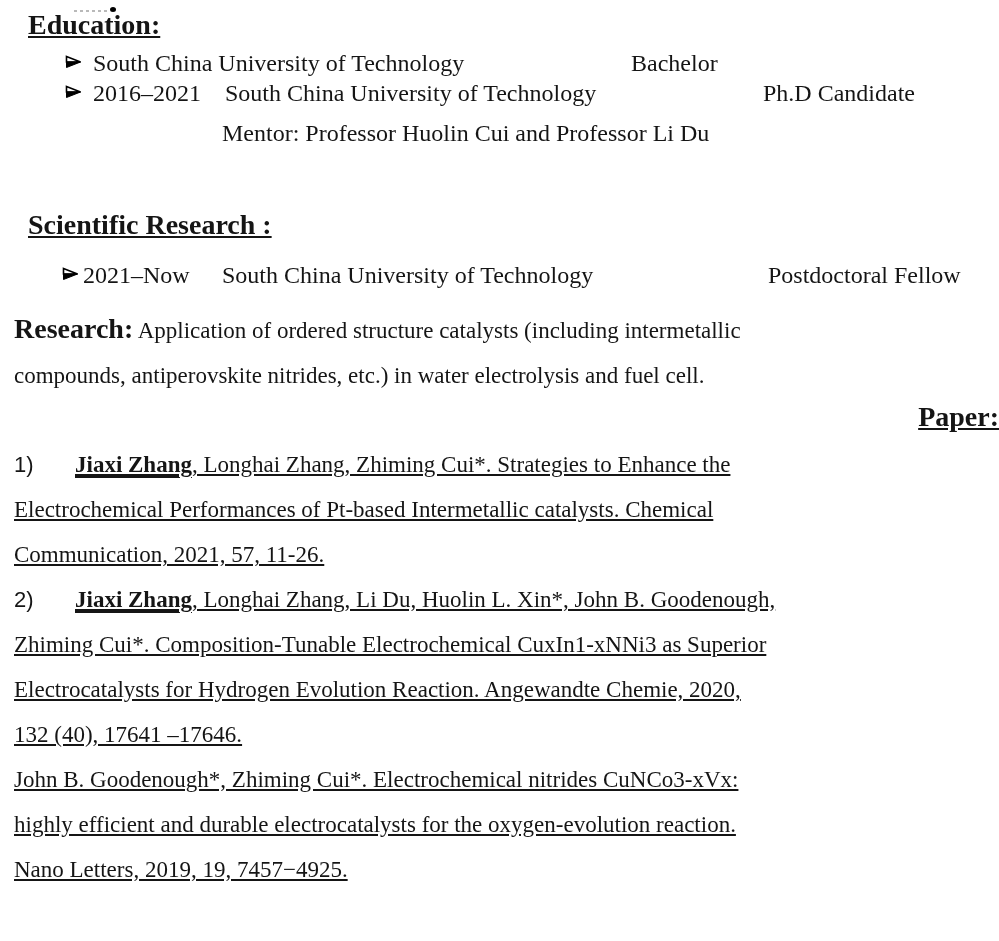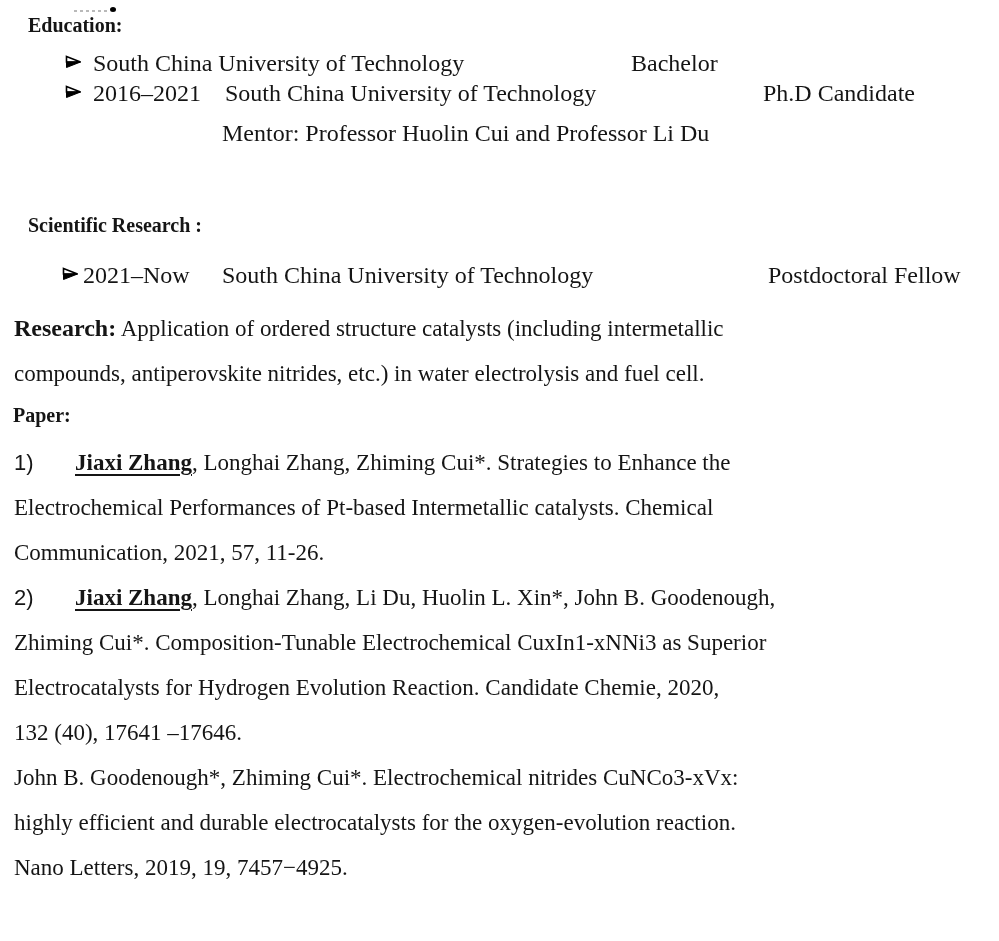--- a/index.html
+++ b/index.html
@@ -11,48 +11,48 @@
     overflow: hidden;
   }
   .page { position: relative; width: 999px; height: 941px; padding-top: 8px; box-sizing: border-box; }
 
   
   .artifact-dash { position: absolute; left: 74px; top: 10px; width: 34px; height: 2px;
     background: repeating-linear-gradient(90deg,#b9b9b9 0 3px, transparent 3px 6px); }
   .artifact-dot { position: absolute; left: 110px; top: 7px; width: 6px; height: 5px; background:#000; border-radius: 50%; }
 
   .section-heading {
-    font-size: 20px; font-weight: bold; line-height: 34px;
-    padding-left: 28px; white-space: nowrap;
+    font-size: 28px; font-weight: bold; line-height: 34px;
+    padding-left: 28px; white-space: nowrap; text-decoration: underline;
   }
-  .heading-left { padding-left: 13px; }
+  .heading-left { padding-left: 13px; text-align: right; }
 
   .edu-rows { margin-top: 6px; }
   .edu-row { display: flex; align-items: flex-start; font-size: 24px; line-height: 30px; padding-left: 65px; white-space: nowrap; }
   .bullet-cell { width: 28px; padding-top: 7px; flex: 0 0 auto; }
   .bullet-cell svg { display: block; }
   .period { width: 132px; flex: 0 0 auto; }
   .institution { width: 538px; flex: 0 0 auto; }
   .degree { flex: 0 0 auto; }
 
   .mentor-line { margin-top: 10px; margin-left: 222px; font-size: 24px; line-height: 30px; white-space: nowrap; }
 
   .sci-heading { margin-top: 60px; }
   .sci-row { margin-top: 18px; padding-left: 62px; }
   .sci-row .bullet-cell { width: 21px; }
   .sci-row .period { width: 139px; }
   .sci-row .institution { width: 546px; }
 
   .research-para { margin-top: 16px; font-size: 23px; }
   .text-line { line-height: 45px; padding-left: 14px; white-space: nowrap; }
-  .research-label { font-weight: bold; font-size: 24px; }
+  .research-label { font-weight: bold; font-size: 28px; }
 
   .paper-heading { margin-top: 2px; }
 
-  .paper-list { margin-top: 8px; font-size: 23px; }
+  .paper-list { margin-top: 8px; font-size: 23px; text-decoration: underline; }
   .paper-number {
     font-family: "Liberation Sans", "DejaVu Sans", sans-serif;
     font-size: 22px; display: inline-block; width: 61px;
   }
   .paper-author {
     font-weight: bold;
     text-decoration: underline;
     text-decoration-thickness: 2px;
     text-underline-offset: 4px;
   }
@@ -124,21 +124,21 @@
       </div>
       <div class="text-line">Electrochemical Performances of Pt-based Intermetallic catalysts. Chemical</div>
       <div class="text-line">Communication, 2021, 57, 11-26.</div>
     </div>
 
     <div>
       <div class="text-line">
         <span class="paper-number">2)</span><span class="paper-author">Jiaxi Zhang</span><span>, Longhai Zhang, Li Du, Huolin L. Xin*, John B. Goodenough,</span>
       </div>
       <div class="text-line">Zhiming Cui*. Composition-Tunable Electrochemical CuxIn1-xNNi3 as Superior</div>
-      <div class="text-line">Electrocatalysts for Hydrogen Evolution Reaction. Candidate Chemie, 2020,</div>
+      <div class="text-line">Electrocatalysts for Hydrogen Evolution Reaction. Angewandte Chemie, 2020,</div>
       <div class="text-line">132 (40), 17641 –17646.</div>
     </div>
 
     <div>
       <div class="text-line">John B. Goodenough*, Zhiming Cui*. Electrochemical nitrides CuNCo3-xVx:</div>
       <div class="text-line">highly efficient and durable electrocatalysts for the oxygen-evolution reaction.</div>
       <div class="text-line">Nano Letters, 2019, 19, 7457−4925.</div>
     </div>
 
   </div>

